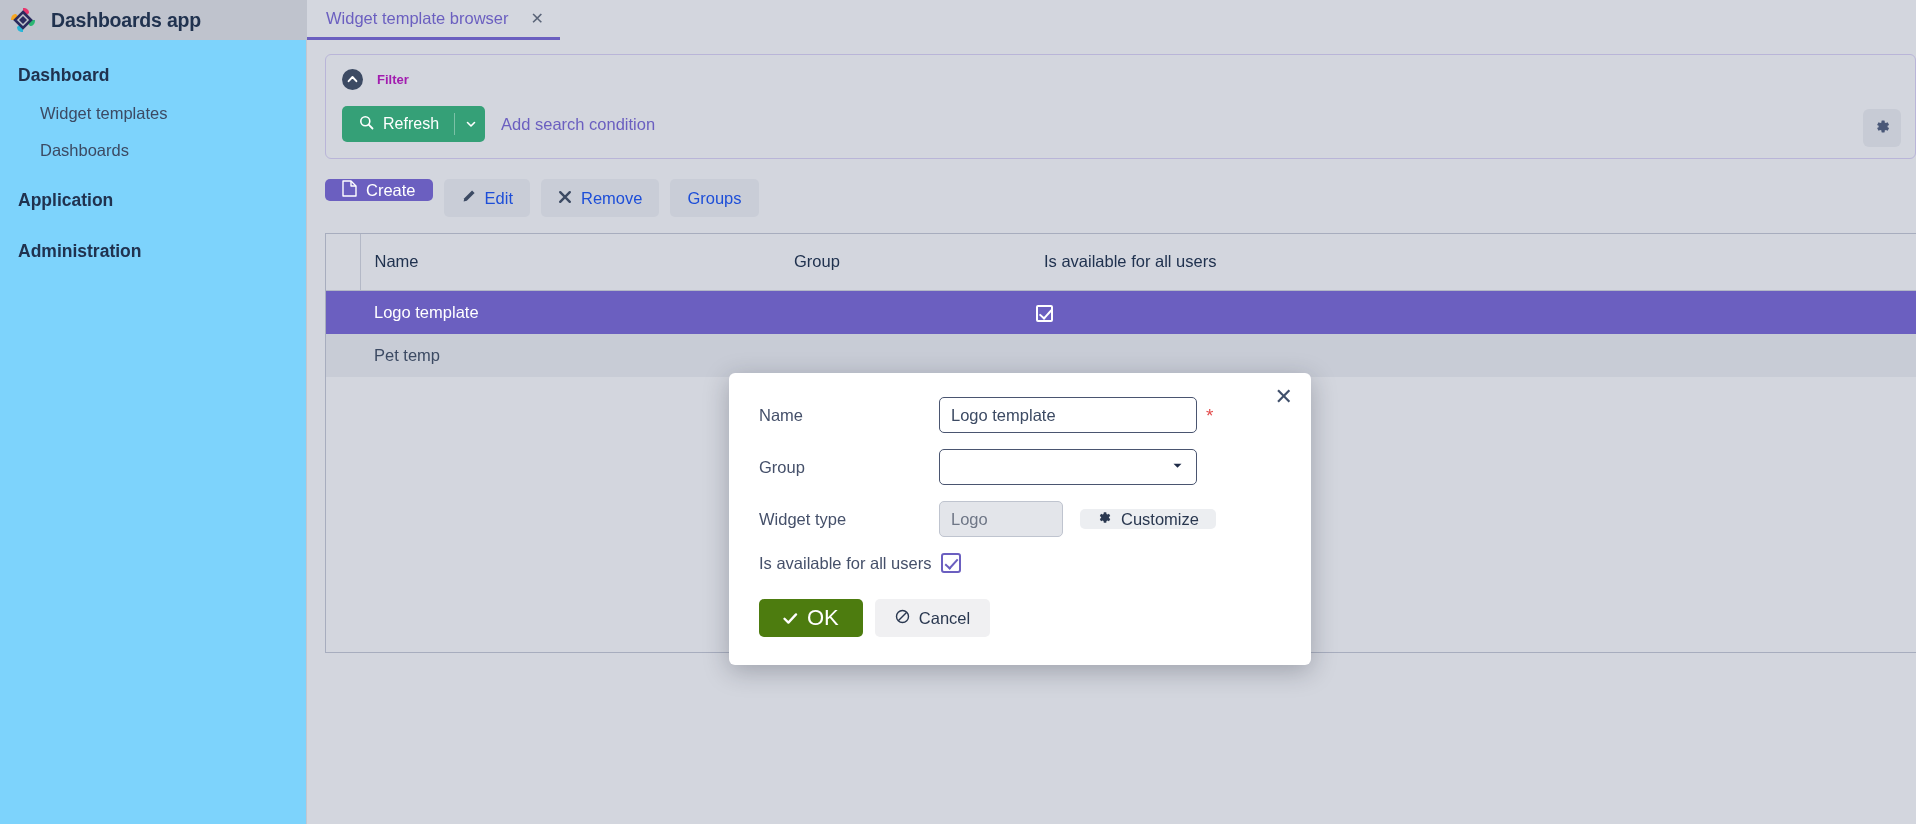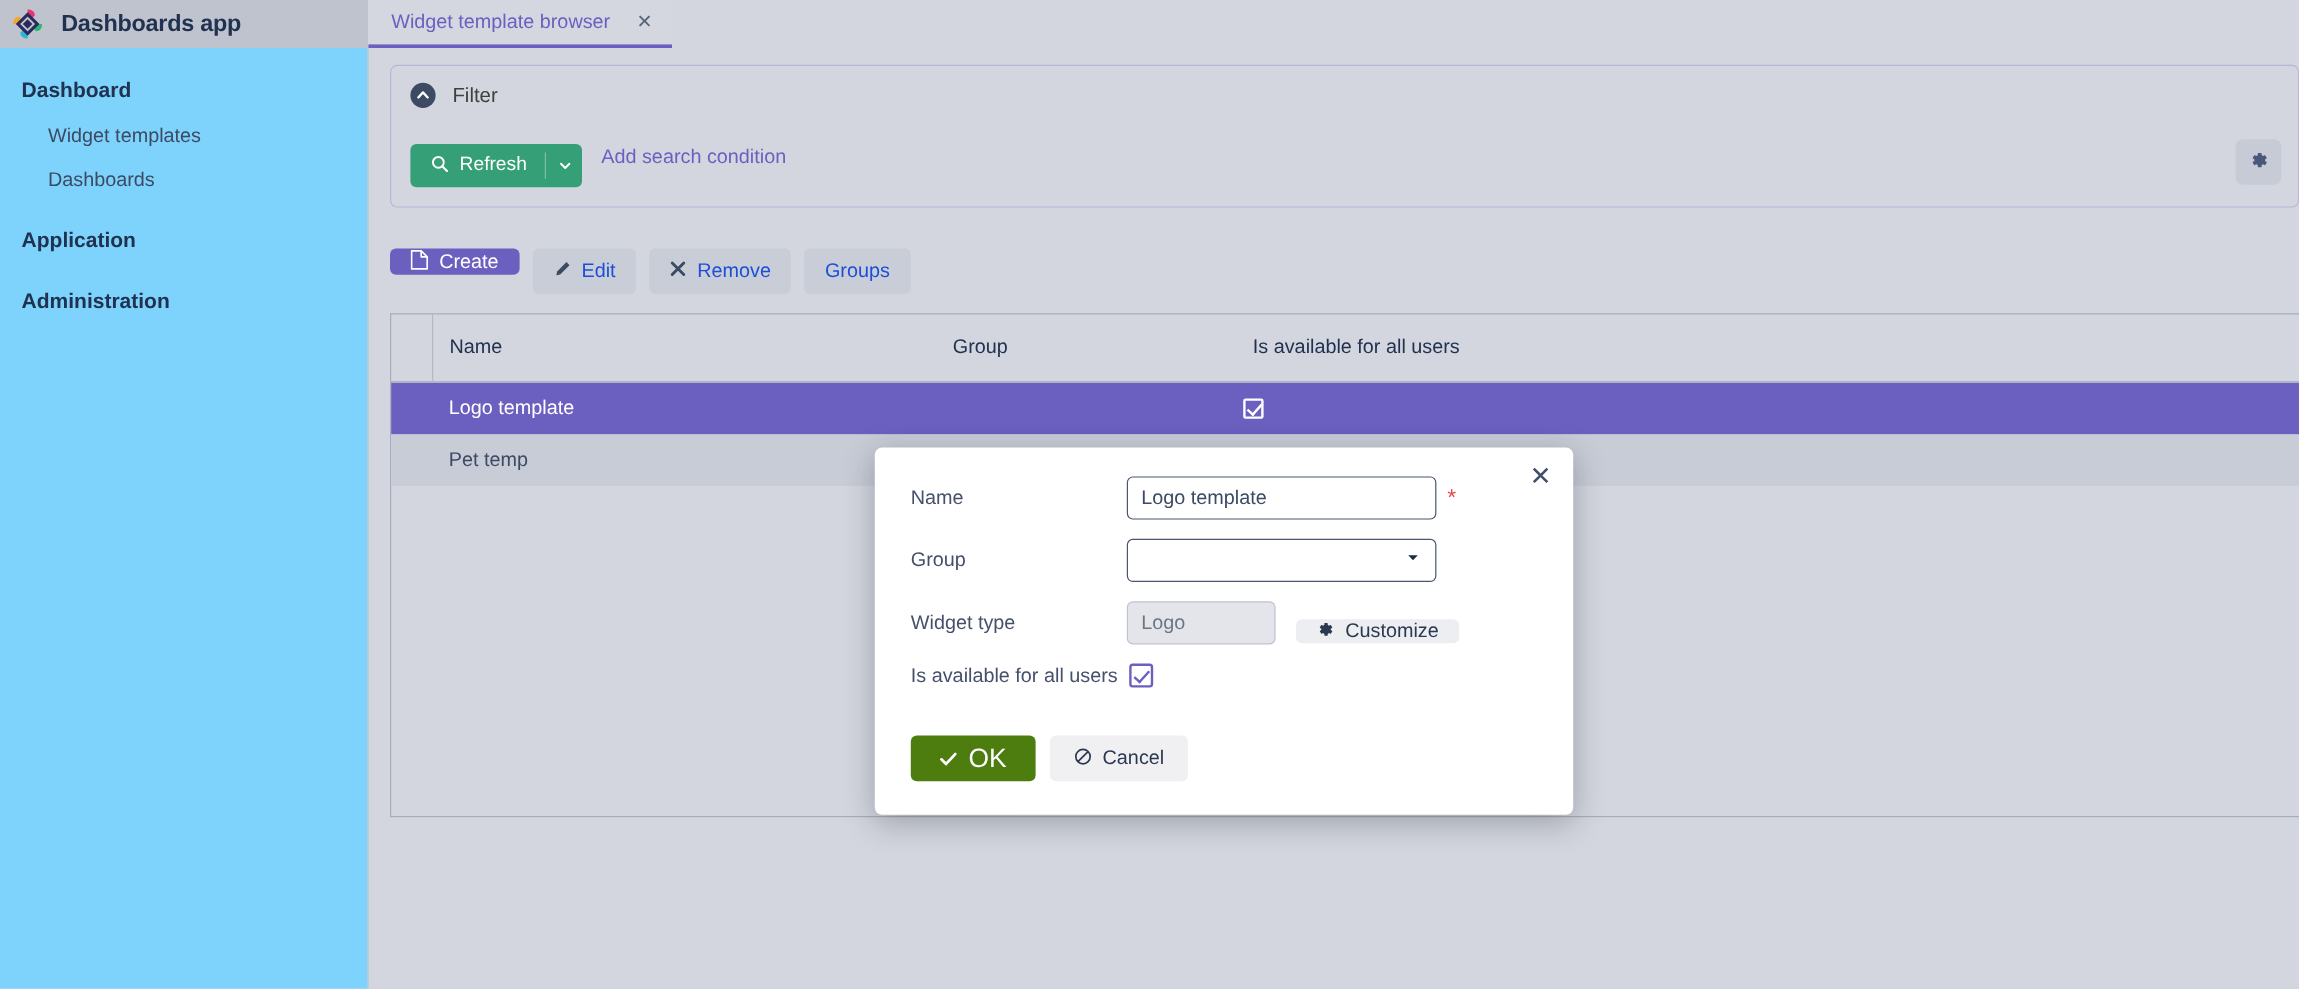--- a/index.html
+++ b/index.html
@@ -70,28 +70,28 @@
     position: relative;
     margin-right: 0;
   }
   .filter-head { display: flex; align-items: center; gap: 14px; }
   .collapse-btn {
     width: 21px; height: 21px; border-radius: 50%;
     background: #3c4a63; display: flex; align-items: center;
     justify-content: center; cursor: pointer; flex: 0 0 21px;
   }
   .collapse-btn svg { display: block; }
-  .filter-label { font-size: 17px; color: #404040; }
+  .filter-label { font-size: 13px; color: #a21caf; font-weight: bold; }
 
   .filter-row { display: flex; align-items: center; gap: 16px; margin-top: 16px; }
   .btn {
     display: inline-flex; align-items: center; gap: 9px;
     border: none; border-radius: 5px; cursor: pointer;
     font-family: inherit; font-size: 16px; line-height: 1;
-    padding: 0 17px; height: 36px; white-space: nowrap; margin-top: 14px;
+    padding: 0 17px; height: 36px; white-space: nowrap;
   }
   .btn-refresh { background: #35a077; color: #fff; padding-right: 8px; }
   .btn-refresh .split {
     border-left: 1px solid rgba(255,255,255,.35);
     padding-left: 10px; margin-left: 6px; height: 22px;
     display: flex; align-items: center;
   }
   .link-add {
     font-size: 16.5px; color: #6b5fc0; cursor: pointer; text-decoration: none;
   }

